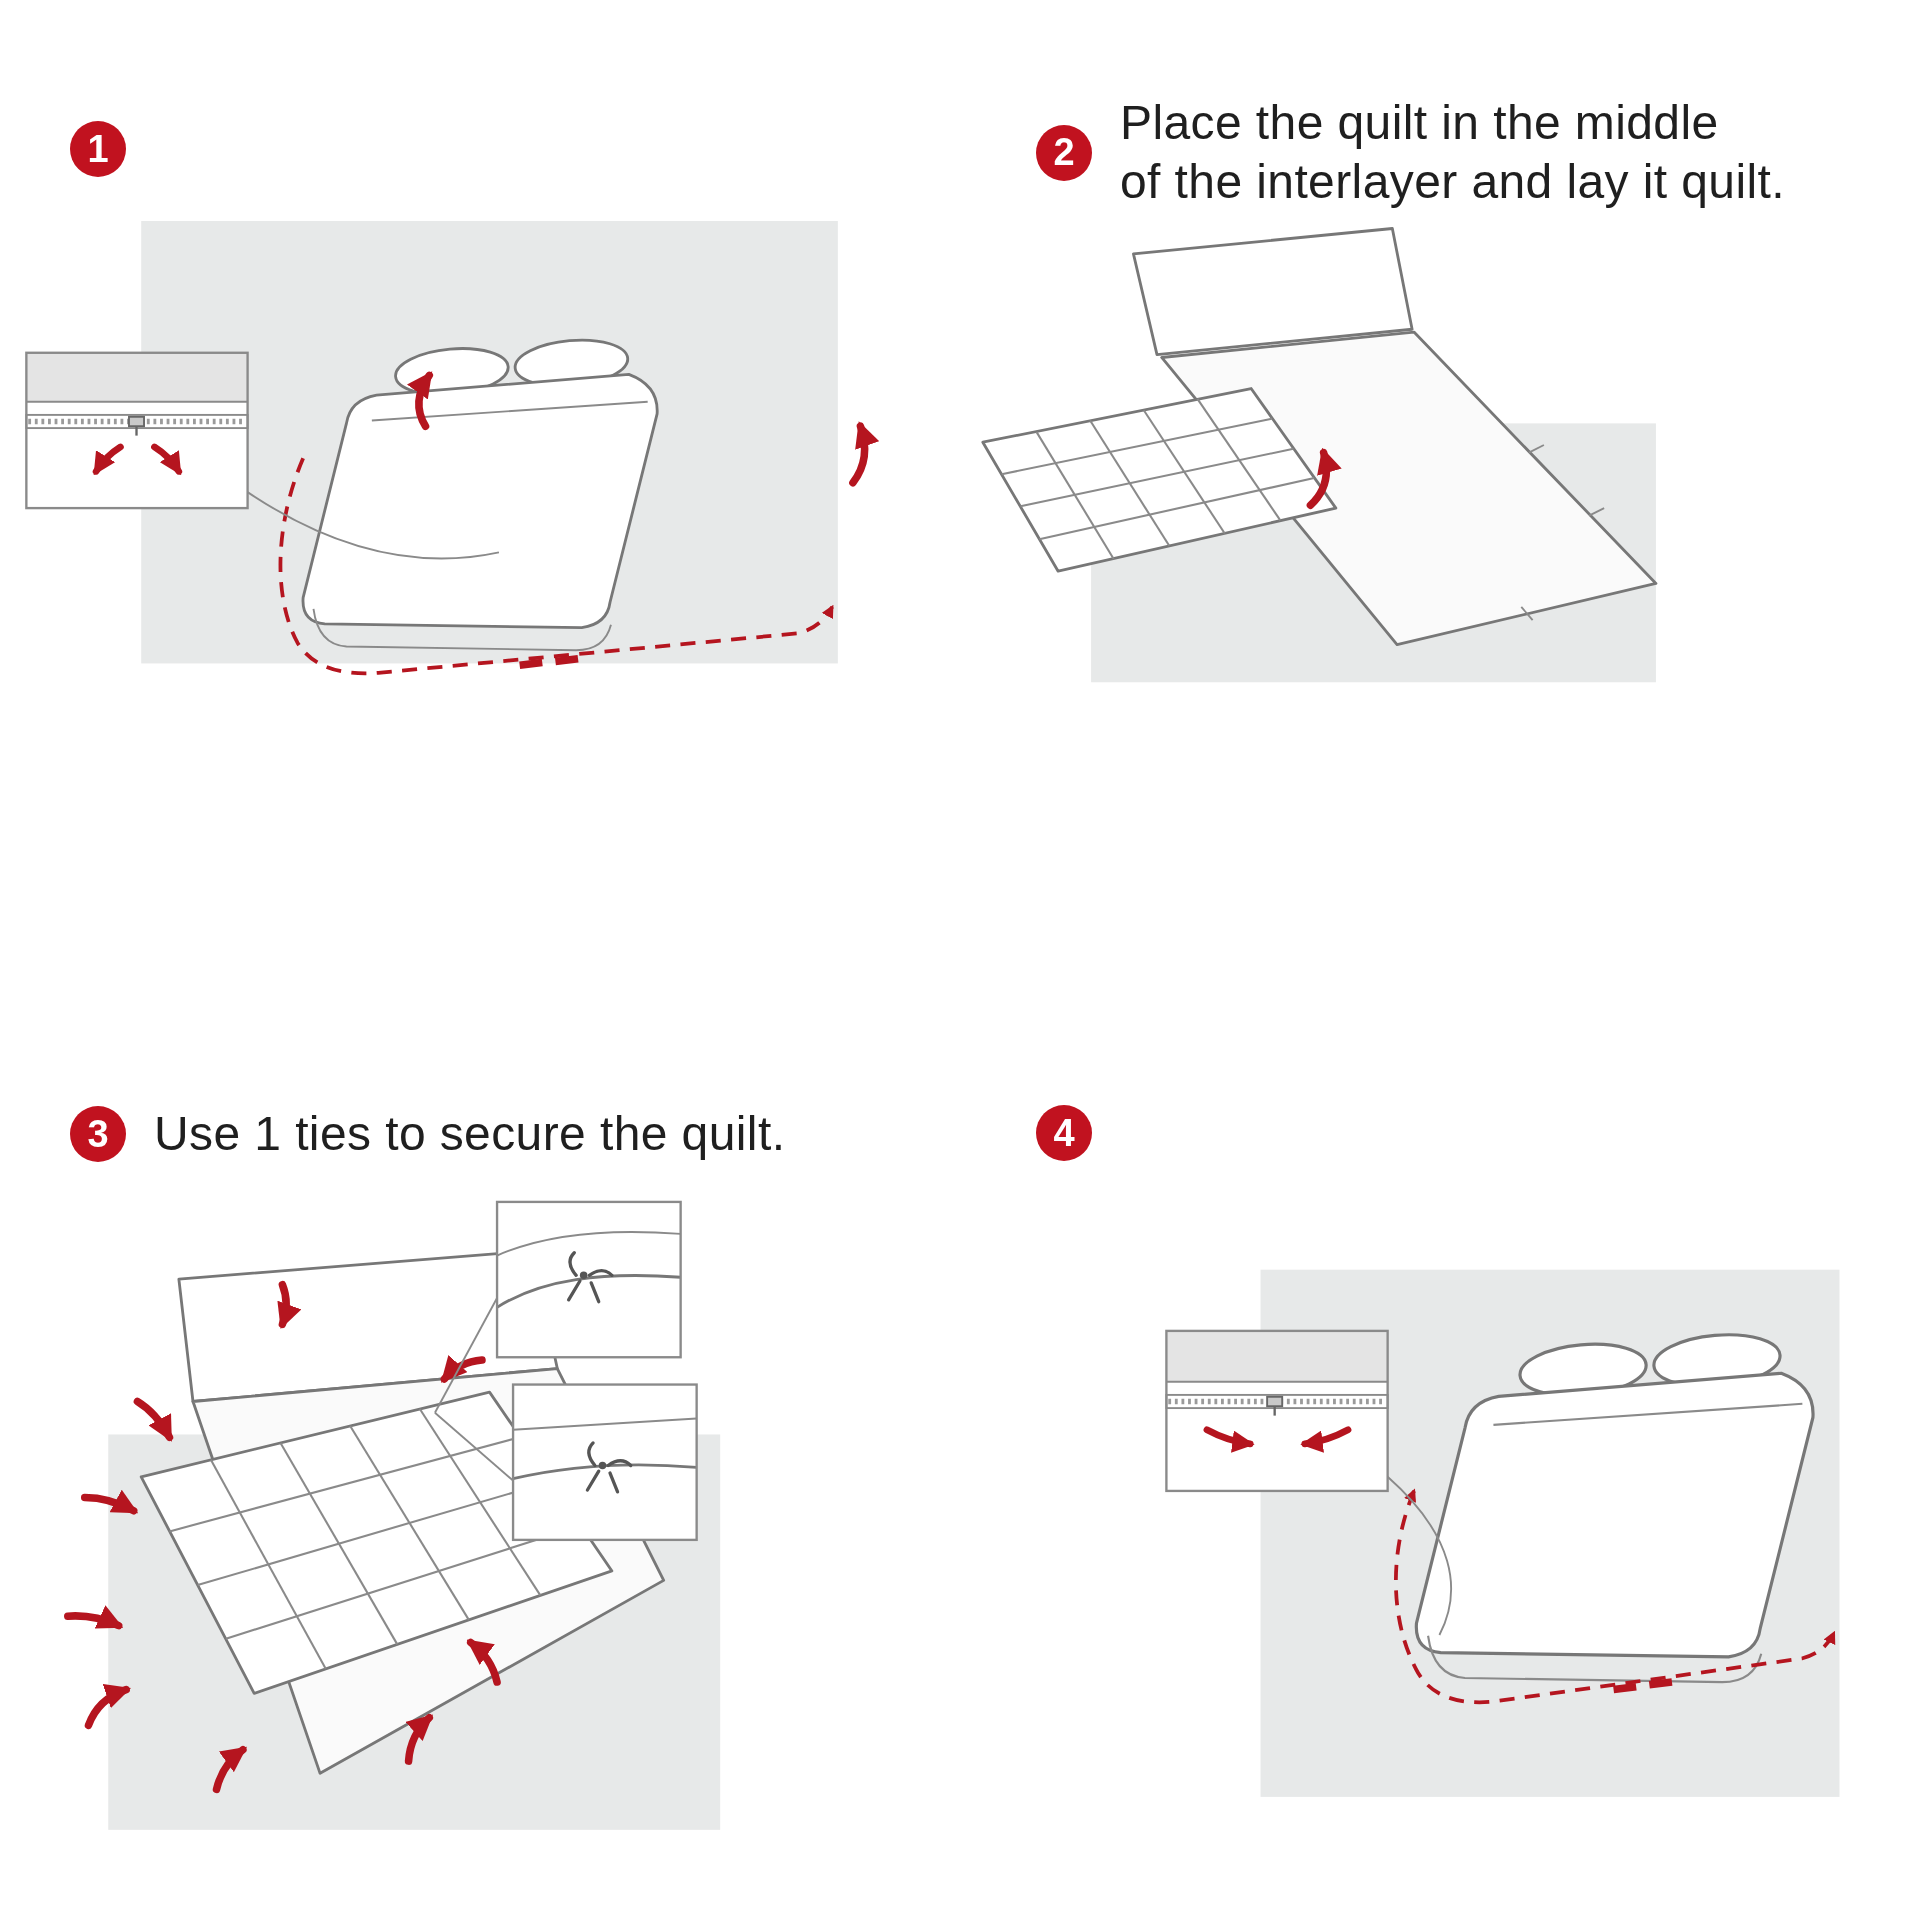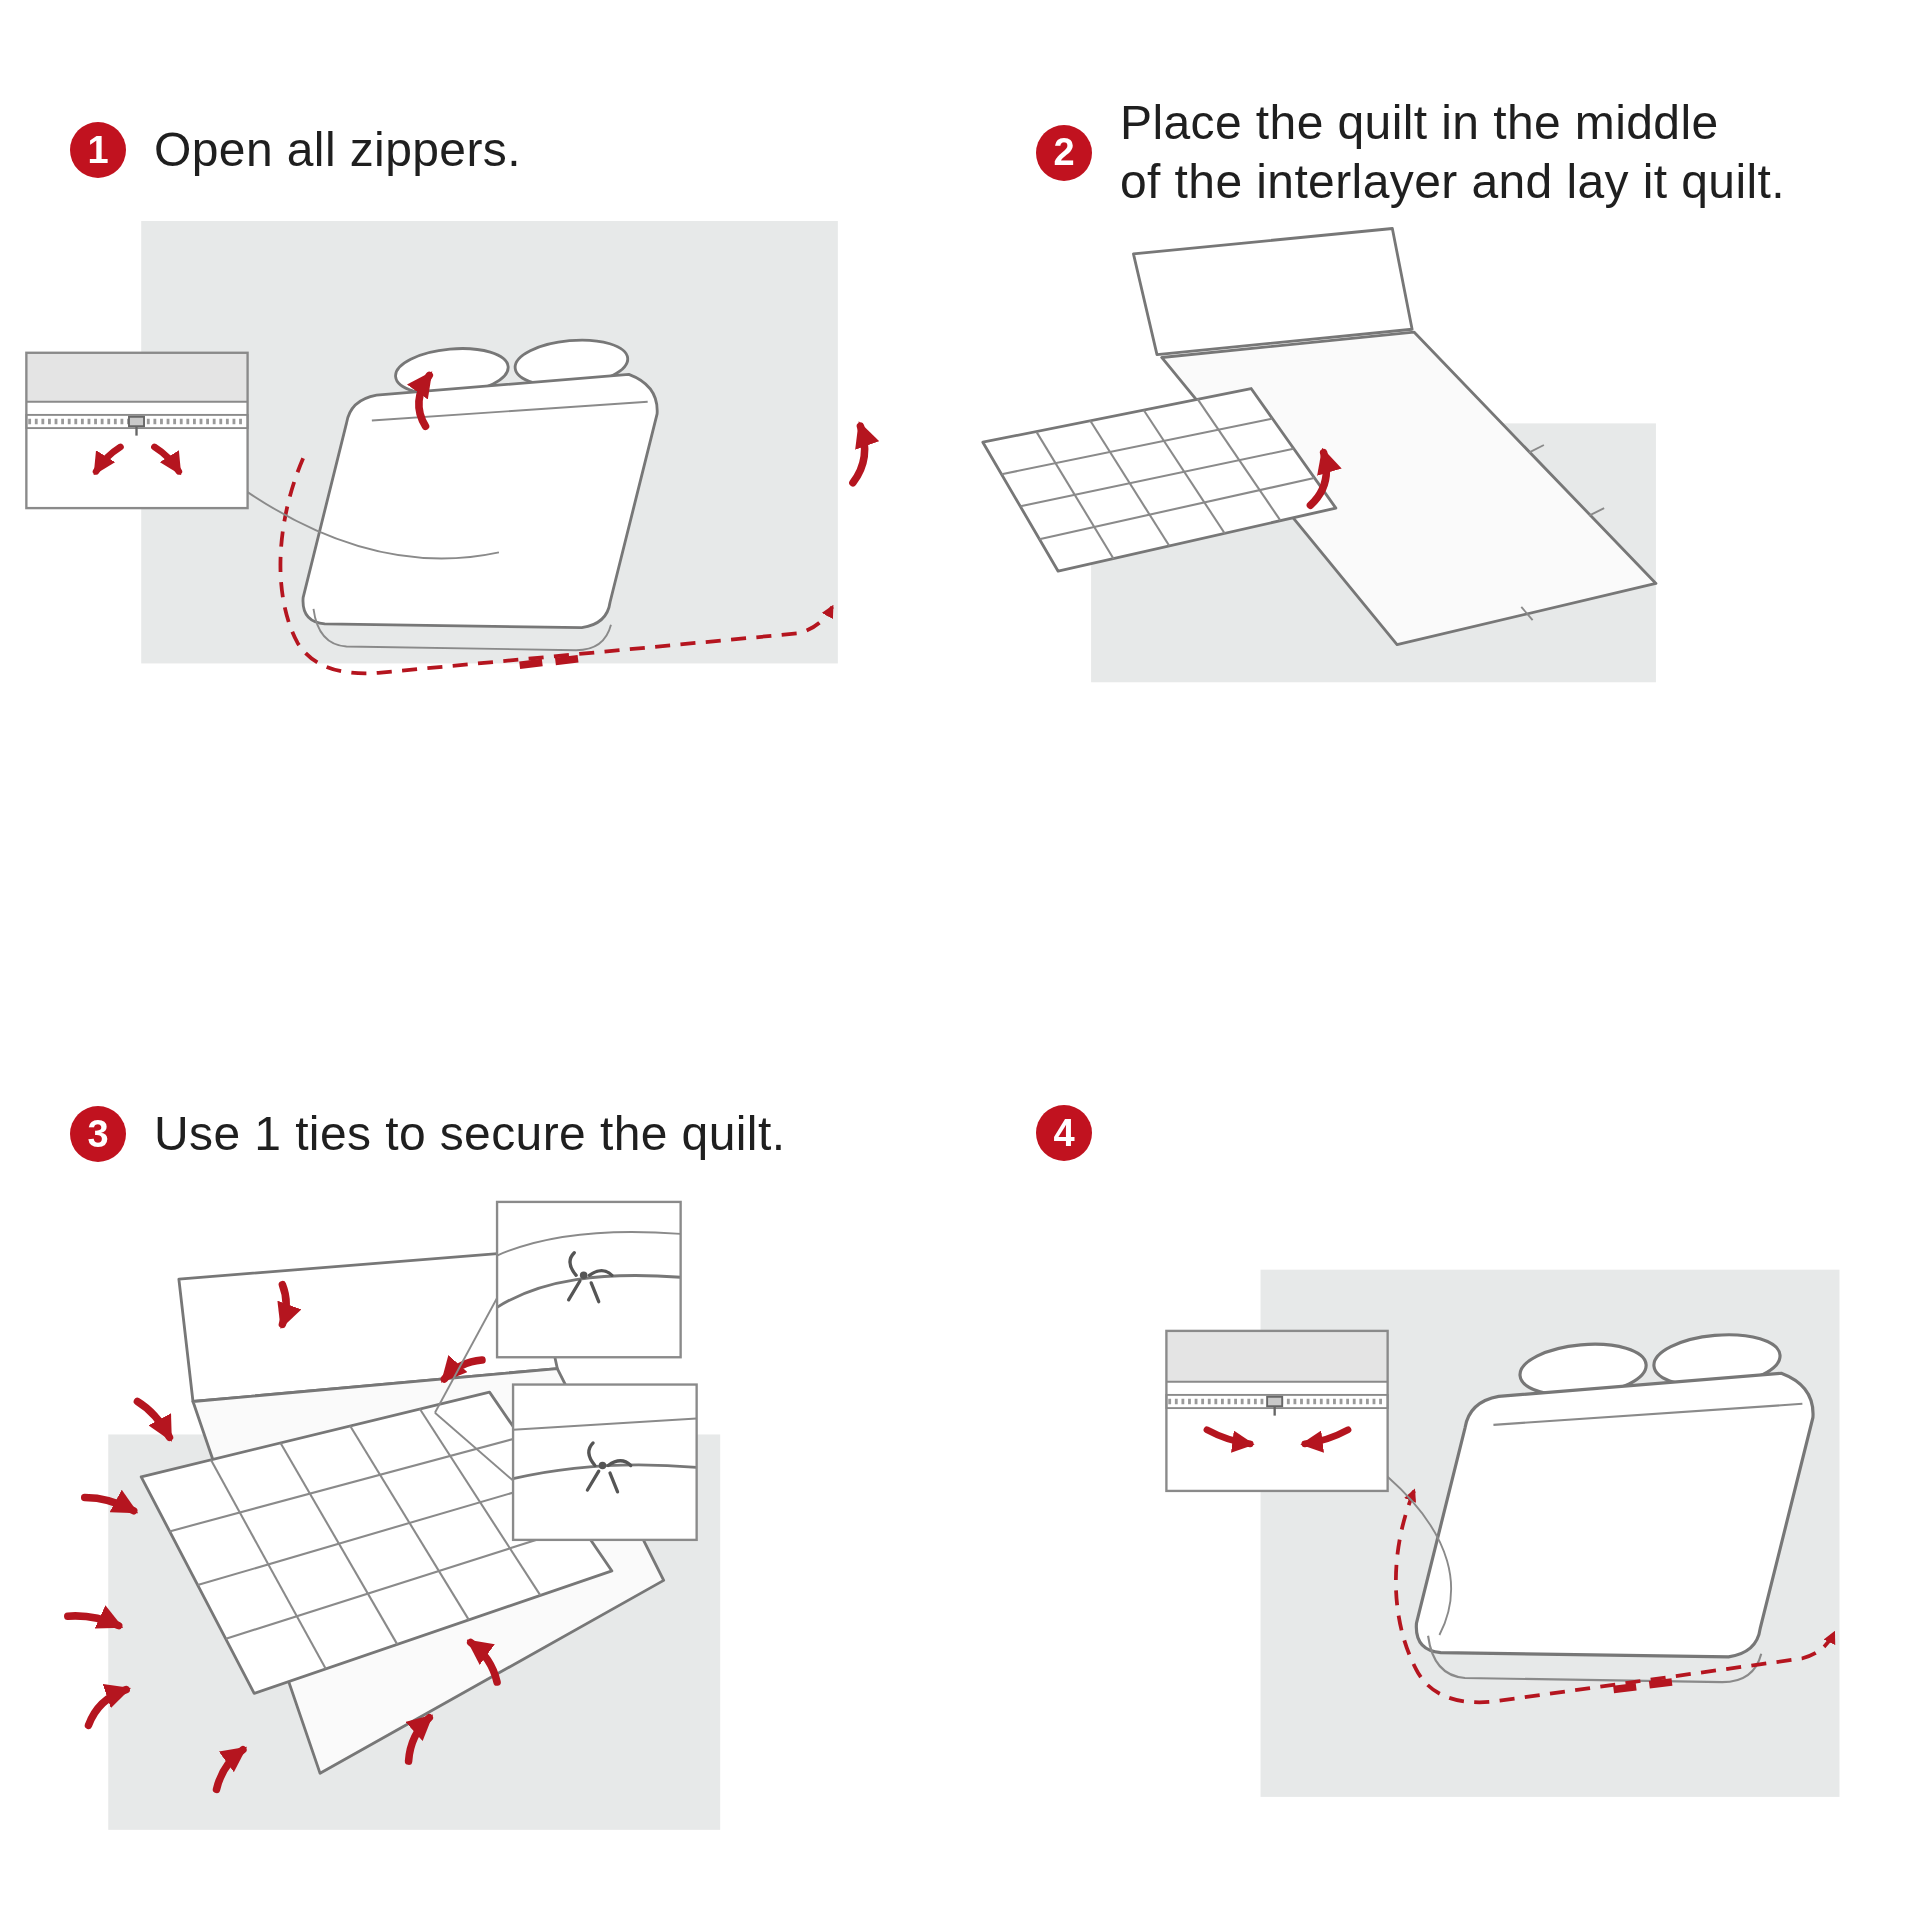--- a/index.html
+++ b/index.html
@@ -32,24 +32,20 @@
   .redbold{stroke:#b5151f;stroke-width:8;stroke-linecap:butt;}
 </style>
 </head>
 <body>
 
 <div class="page">
 
   <section class="cell" id="cell1">
     <div class="step-header">
       <span class="badge">1</span>
-      <span class="step-text">
-        <span class="cap-line">Open all zippers.</span>
-        <span class="cap-line"></span>
-      </span>
     </div>
     <svg class="illus" viewBox="0 0 1024 790">
       <defs>
         <marker id="ar1" viewBox="0 0 3 3" markerWidth="3.4" markerHeight="3.4" refX="2.4" refY="1.5" orient="auto-start-reverse">
           <path d="M0,0 L3,1.5 L0,3 Z" fill="#b5151f"></path>
         </marker>
       </defs>
       <rect class="panel" x="150" y="20" width="740" height="470"></rect>
       <g>
         <ellipse class="outline" cx="480" cy="180" rx="60" ry="24" transform="rotate(-5 480 180)"></ellipse>

